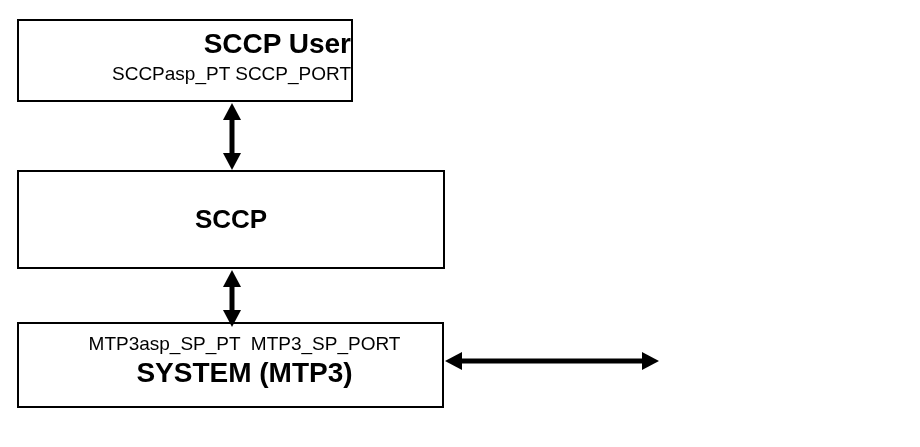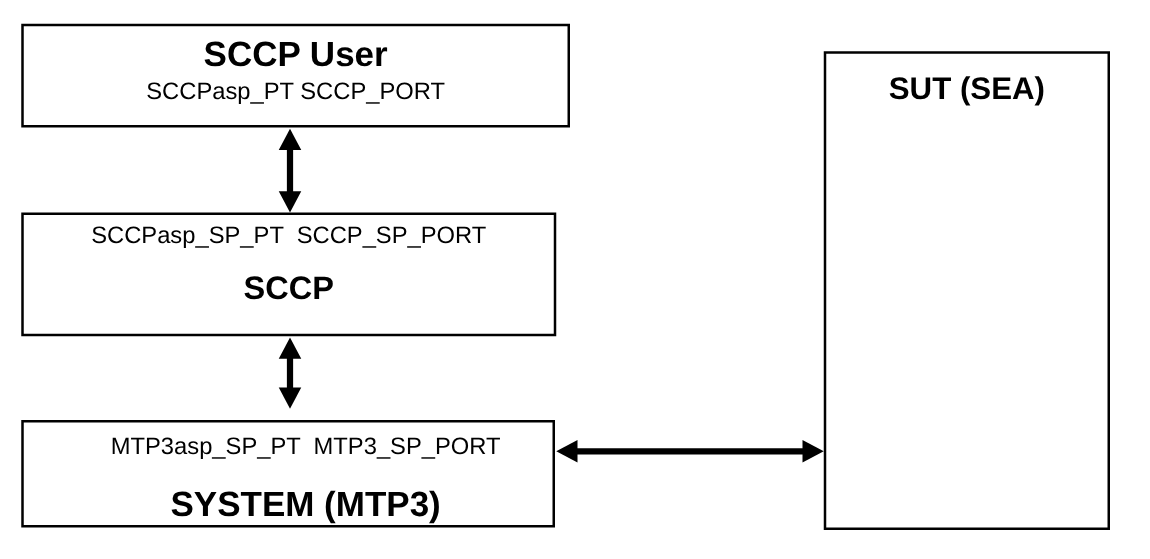--- a/index.html
+++ b/index.html
@@ -30,42 +30,43 @@
     white-space: pre-wrap;
     line-height: 1.15;
   }
   .box-ports {
     font-weight: normal;
     white-space: pre-wrap;
     line-height: 1.25;
   }
   
   #box-sccp-user {
-    left: 17px; top: 19px; width: 439px; height: 83px;
+    left: 17px; top: 19px; width: 336px; height: 83px;
     justify-content: flex-start;
     padding-top: 7px;
+    align-items: flex-end;
   }
   #box-sccp-user .box-title { font-size: 28px; }
   #box-sccp-user .box-ports { font-size: 19px; margin-top: 2px; }
   
   #box-sccp {
     left: 17px; top: 170px; width: 428px; height: 99px;
     justify-content: center;
   }
   #box-sccp .box-ports { font-size: 19px; }
   #box-sccp .box-title { font-size: 26px; margin: 16px 0; }
   
   #box-system-mtp3 {
-    left: 17px; top: 336px; width: 427px; height: 86px;
+    left: 17px; top: 322px; width: 427px; height: 86px;
     justify-content: flex-start;
     padding-top: 8px;
     padding-left: 28px;
   }
   #box-system-mtp3 .box-ports { font-size: 19px; }
-  #box-system-mtp3 .box-title { font-size: 28px; margin-top: 18px; }
+  #box-system-mtp3 .box-title { font-size: 28px; margin-top: 1px; }
   
   #box-sut {
     left: 659px; top: 41px; width: 229px; height: 383px;
     justify-content: flex-start;
     padding-top: 14px;
   }
   #box-sut .box-title { font-size: 25px; }
   .arrows {
     position: absolute;
     left: 0; top: 0;
@@ -78,32 +79,28 @@
 <body>
 
 <div class="canvas">
 
   <div class="box" id="box-sccp-user">
     <div class="box-title">SCCP User</div>
     <div class="box-ports">SCCPasp_PT SCCP_PORT</div>
   </div>
 
   <div class="box" id="box-sccp">
-    <div class="box-ports">SCCPasp_SP_PT  SCCP_SP_PORT</div>
     <div class="box-title">SCCP</div>
   </div>
 
   <div class="box" id="box-system-mtp3">
     <div class="box-ports">MTP3asp_SP_PT  MTP3_SP_PORT</div>
     <div class="box-title">SYSTEM (MTP3)</div>
   </div>
 
-  <div class="box" id="box-sut">
-    <div class="box-title">SUT (SEA)</div>
-  </div>
 
   <svg class="arrows" viewBox="0 0 920 447" xmlns="http://www.w3.org/2000/svg">
 
     <g>
       <line x1="232" y1="114" x2="232" y2="159" stroke="#000000" stroke-width="5"></line>
       <polygon points="232,103 223,120 241,120" fill="#000000"></polygon>
       <polygon points="232,170 223,153 241,153" fill="#000000"></polygon>
     </g>
 
     <g>

